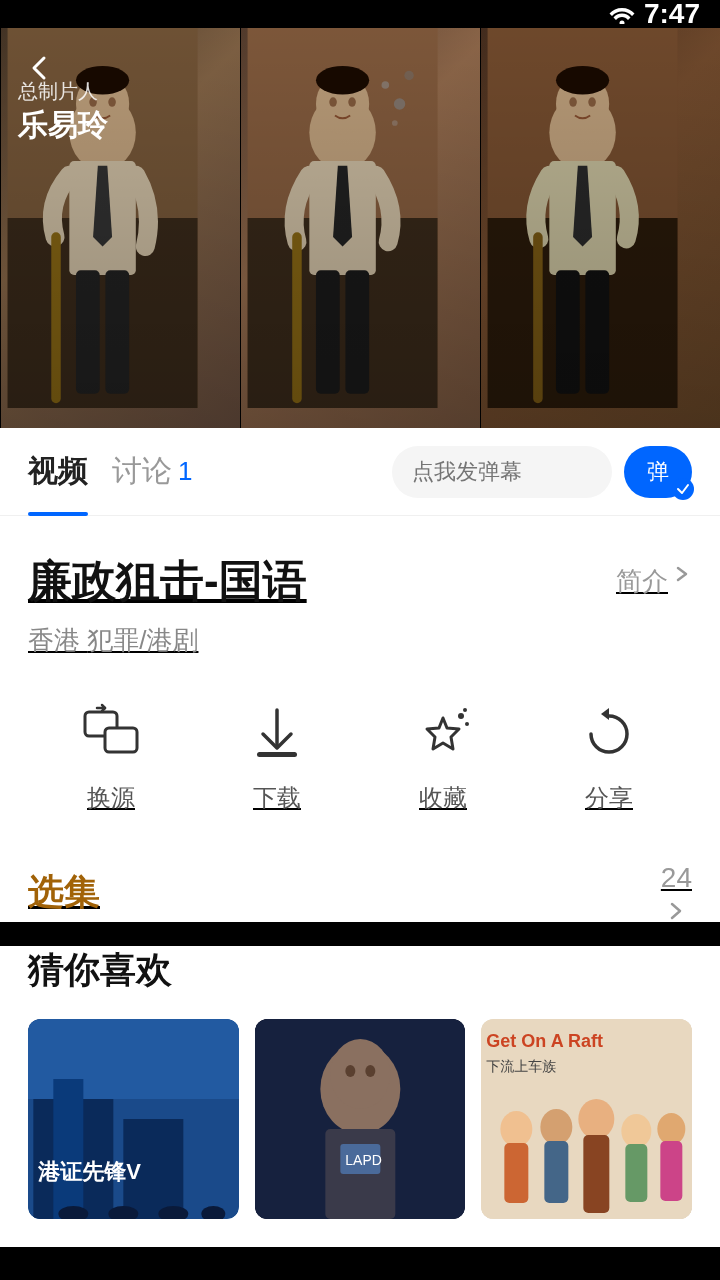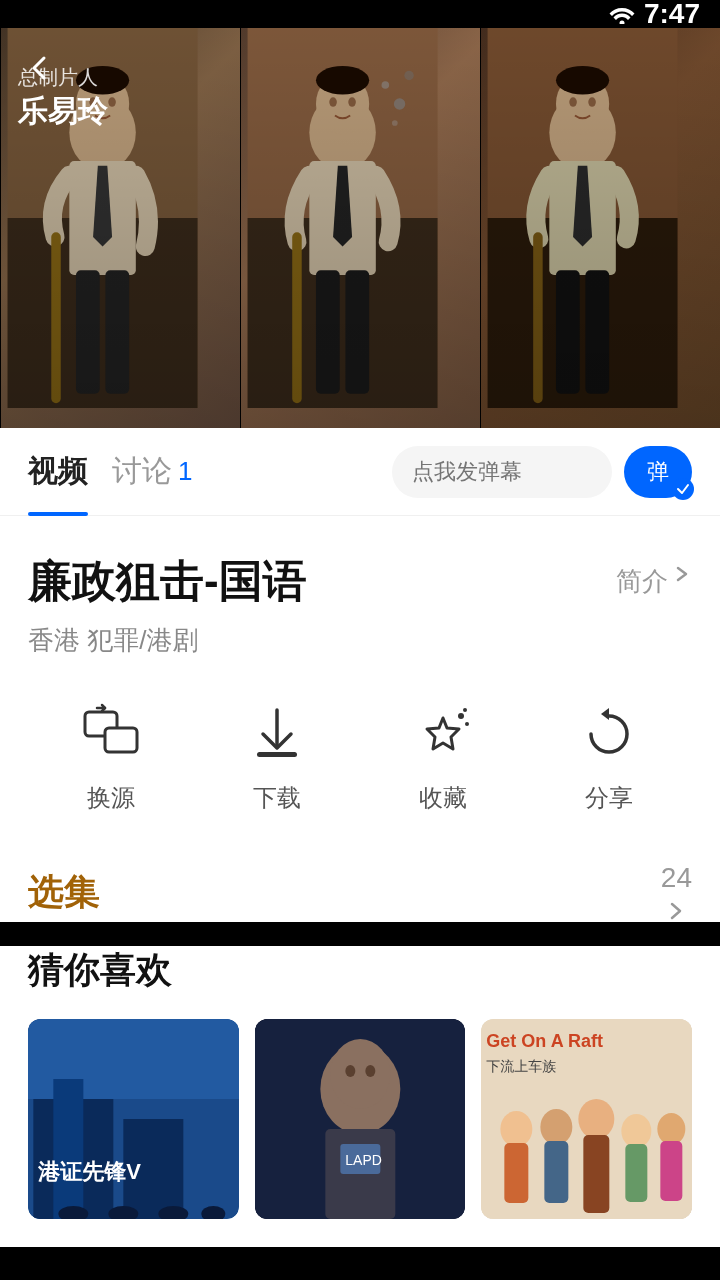--- a/index.html
+++ b/index.html
@@ -68,21 +68,21 @@
     }
     .video-panel:not(:first-child) {
       border-left: 1px solid rgba(0,0,0,0.3);
     }
     .person-svg {
       width: 85%;
       height: 95%;
     }
     .overlay-text {
       position: absolute;
-      top: 36px;
+      top: 50px;
       left: 18px;
       color: #fff;
       z-index: 5;
     }
     .overlay-sub {
       font-size: 20px;
       color: rgba(255,255,255,0.85);
     }
     .overlay-name {
       font-size: 30px;
@@ -166,20 +166,21 @@
       border-radius: 50%;
       display: flex;
       align-items: center;
       justify-content: center;
     }
 
     
     .content-area {
       background: #fff;
       padding: 36px 28px 0;
+      text-decoration: underline;
     }
     .show-title-row {
       display: flex;
       align-items: center;
       justify-content: space-between;
       margin-bottom: 12px;
     }
     .show-title {
       font-size: 44px;
       font-weight: 700;

